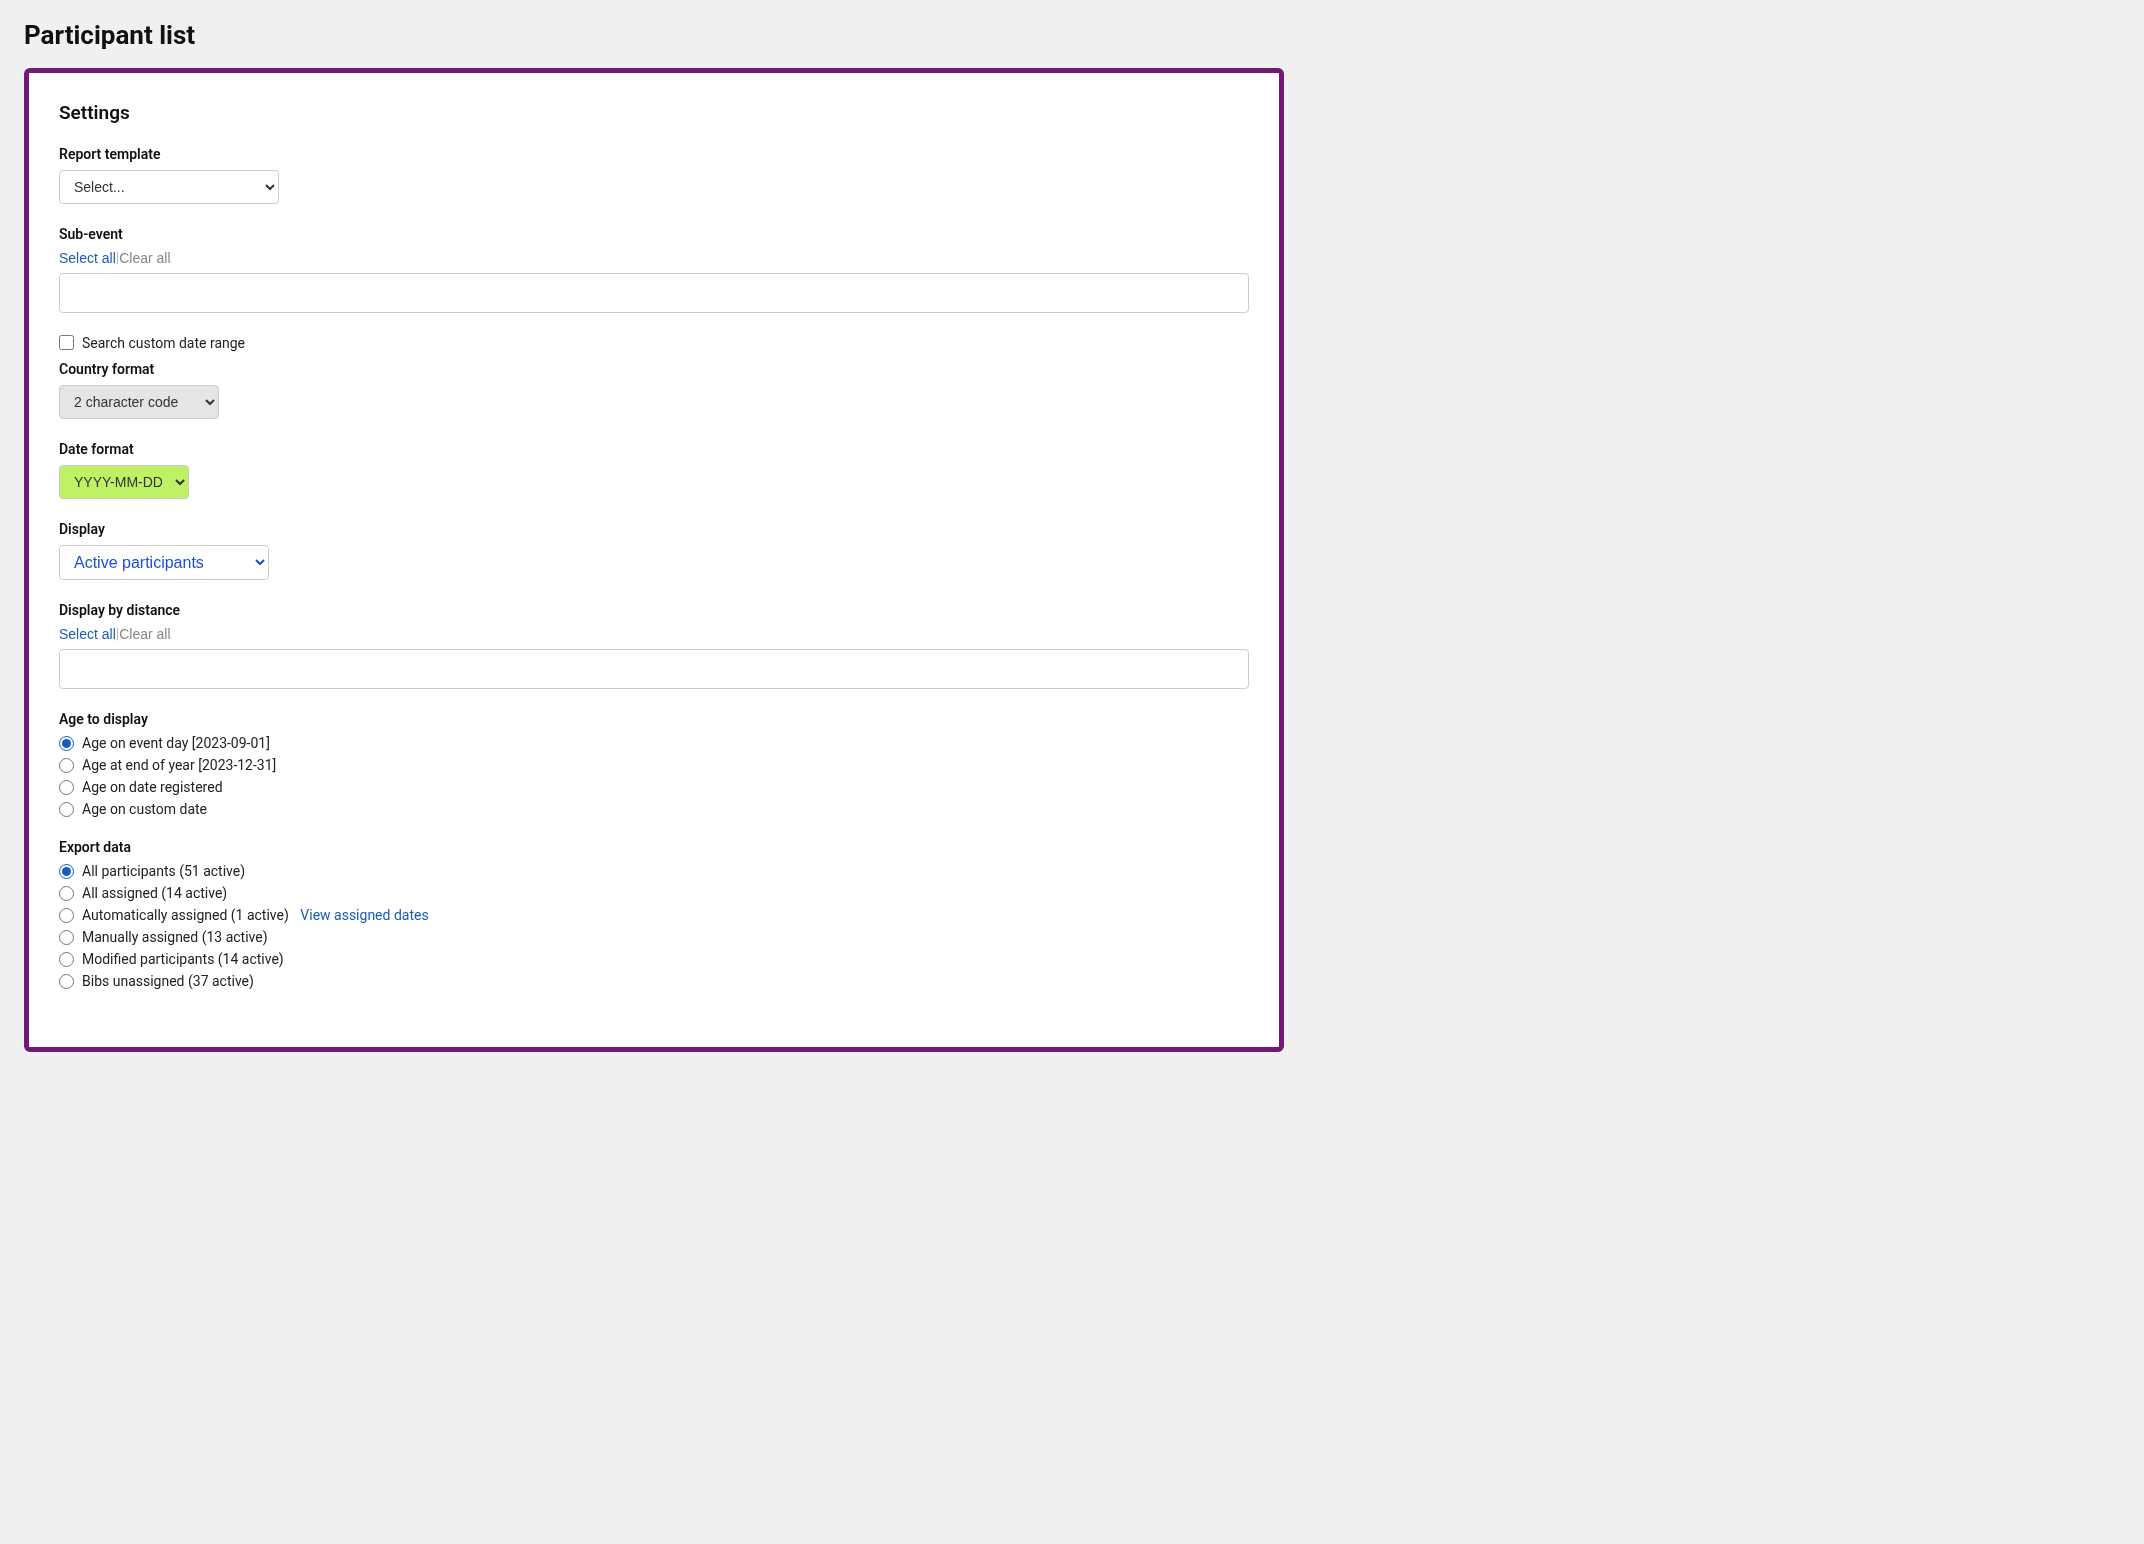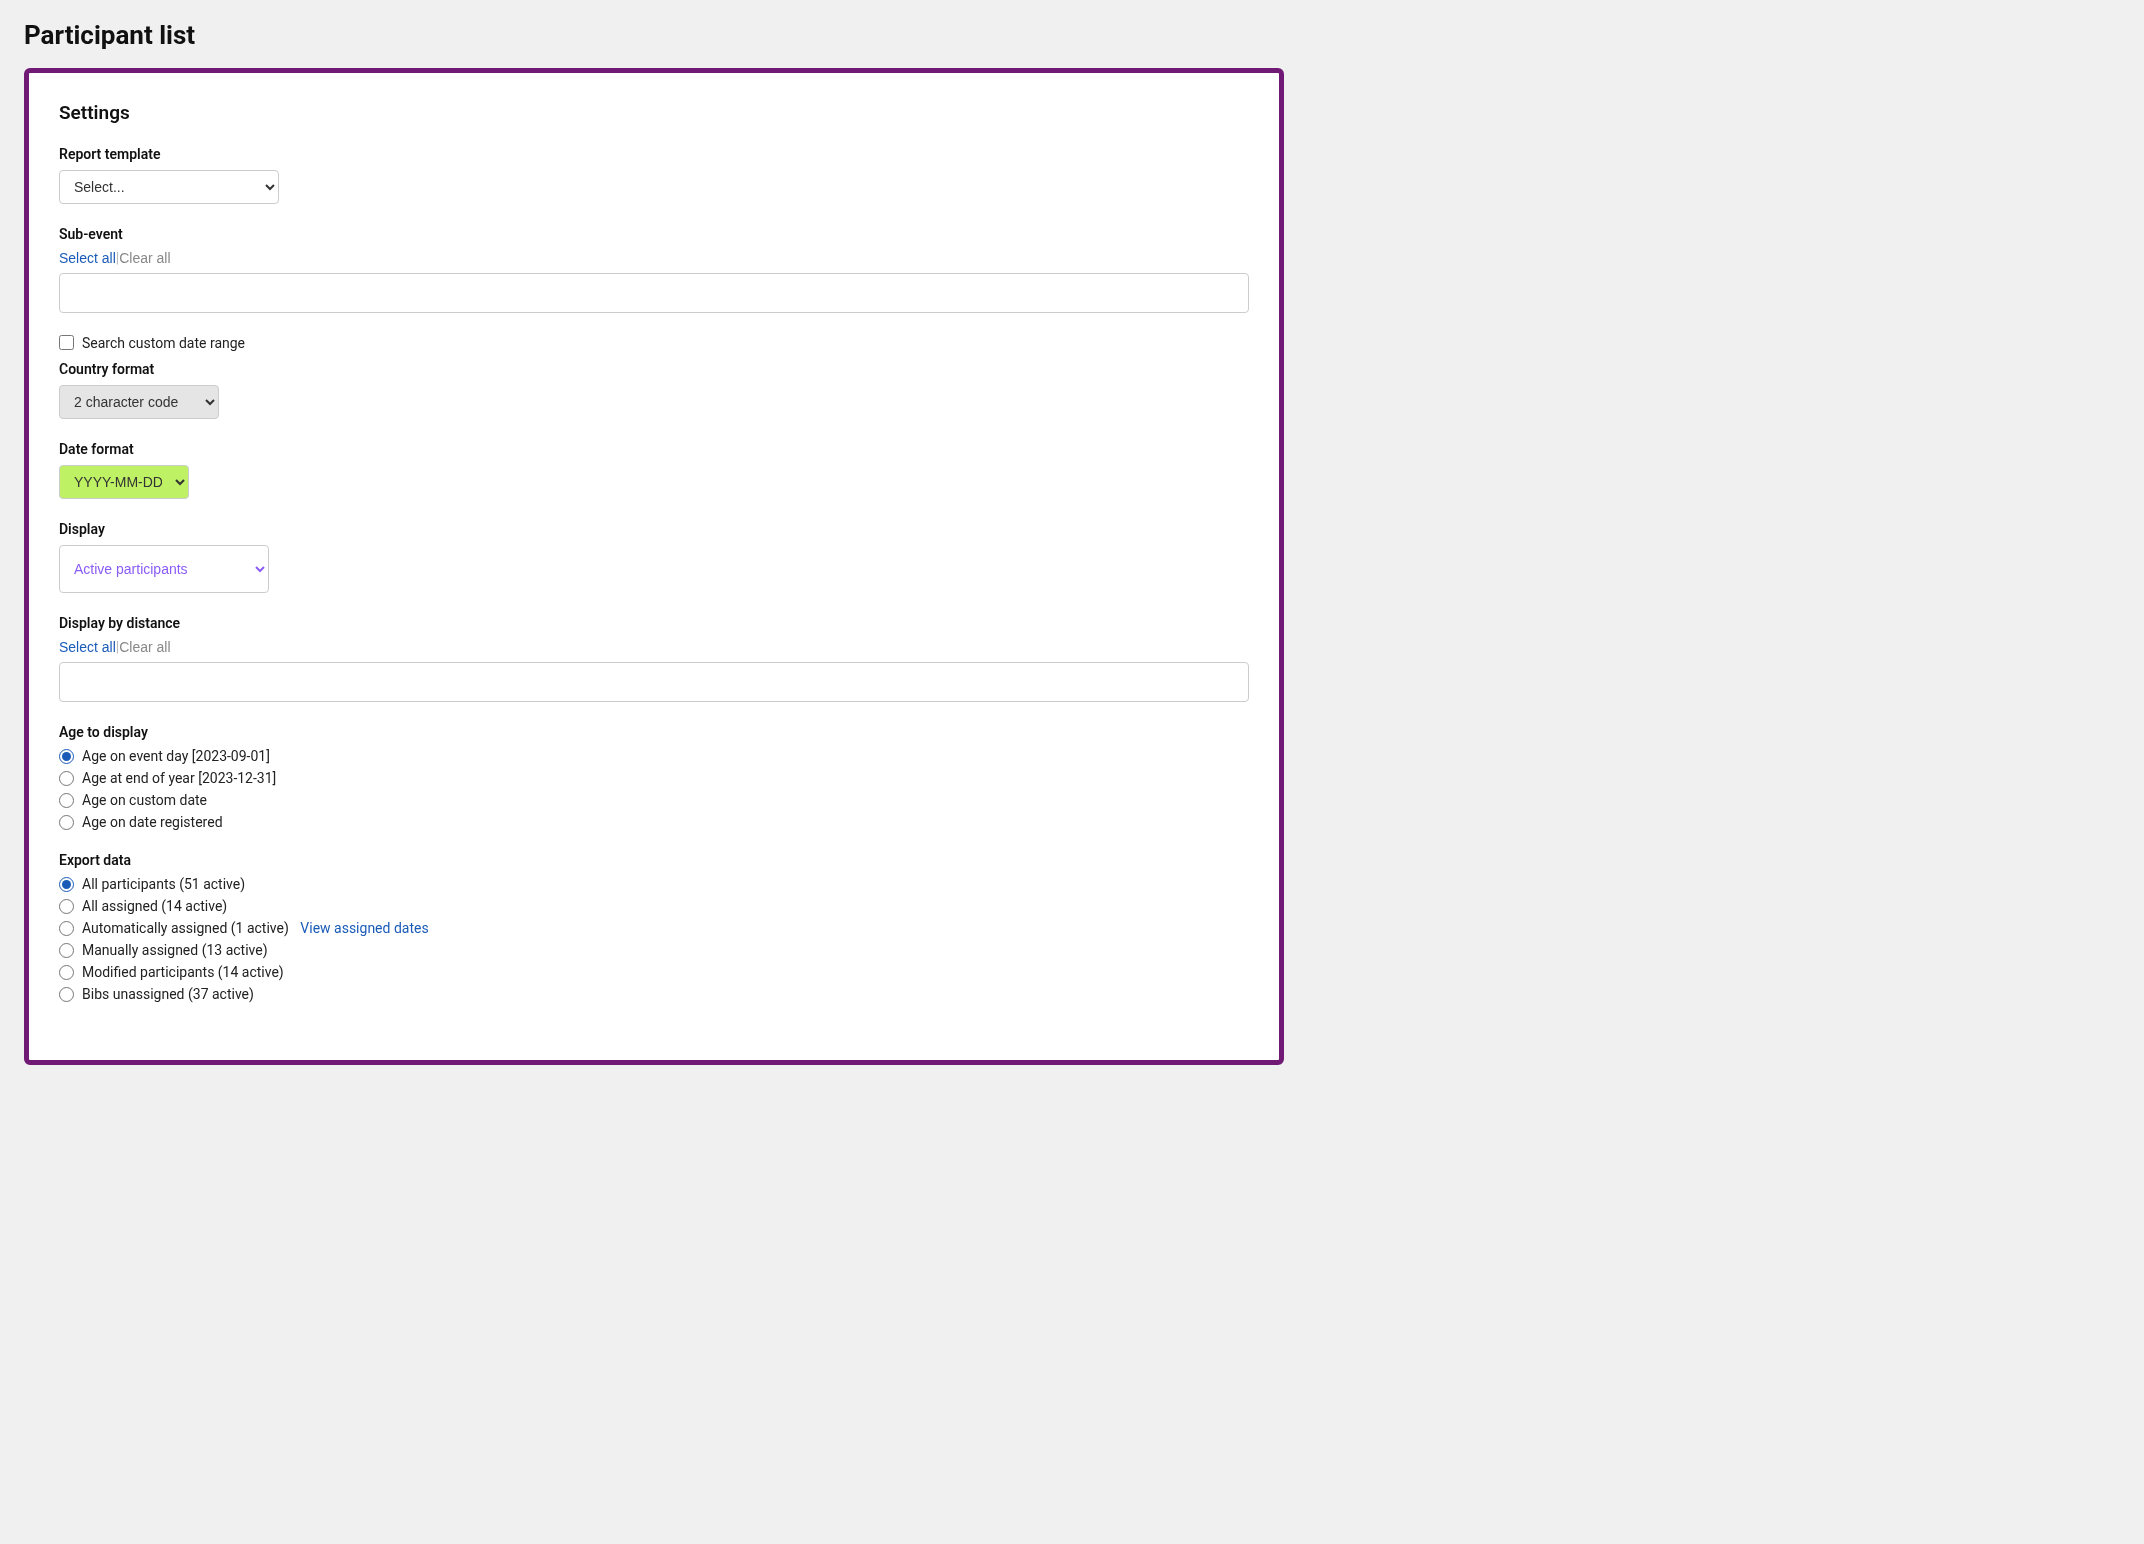--- a/index.html
+++ b/index.html
@@ -63,26 +63,26 @@
       padding: 7px 10px;
       border: 1px solid #ccc;
       border-radius: 4px;
       font-size: 14px;
       background: #bef264;
       color: #333;
       appearance: auto;
     }
     .select-display {
       width: 210px;
-      padding: 14px 10px;
-      border: 1px solid #ccc;
-      border-radius: 4px;
-      font-size: 14px;
-      background: #fff;
-      color: #8b5cf6;
+      padding: 7px 10px;
+      border: 1px solid #ccc;
+      border-radius: 4px;
+      font-size: 16px;
+      background: #fff;
+      color: #1d4ed8;
       appearance: auto;
     }
     .select-all-row {
       display: flex;
       align-items: center;
       margin-bottom: 7px;
     }
     .link-btn {
       color: #1a5bb8;
       text-decoration: none;
@@ -213,26 +213,26 @@
     <div class="radio-group">
       <div class="radio-row">
         <input type="radio" name="age_display" id="age_event_day" checked="" style="">
         <label for="age_event_day">Age on event day [2023-09-01]</label>
       </div>
       <div class="radio-row">
         <input type="radio" name="age_display" id="age_end_year" style="">
         <label for="age_end_year">Age at end of year [2023-12-31]</label>
       </div>
       <div class="radio-row">
+        <input type="radio" name="age_display" id="age_date_reg" style="">
+        <label for="age_date_reg">Age on date registered</label>
+      </div>
+      <div class="radio-row">
         <input type="radio" name="age_display" id="age_custom" style="">
         <label for="age_custom">Age on custom date</label>
-      </div>
-      <div class="radio-row">
-        <input type="radio" name="age_display" id="age_date_reg" style="">
-        <label for="age_date_reg">Age on date registered</label>
       </div>
     </div>
   </div>
 
   <div class="field-group">
     <div class="field-label">Export data</div>
     <div class="radio-group">
       <div class="radio-row">
         <input type="radio" name="export_data" id="export_all" checked="" style="">
         <label for="export_all">All participants (51 active)</label>

